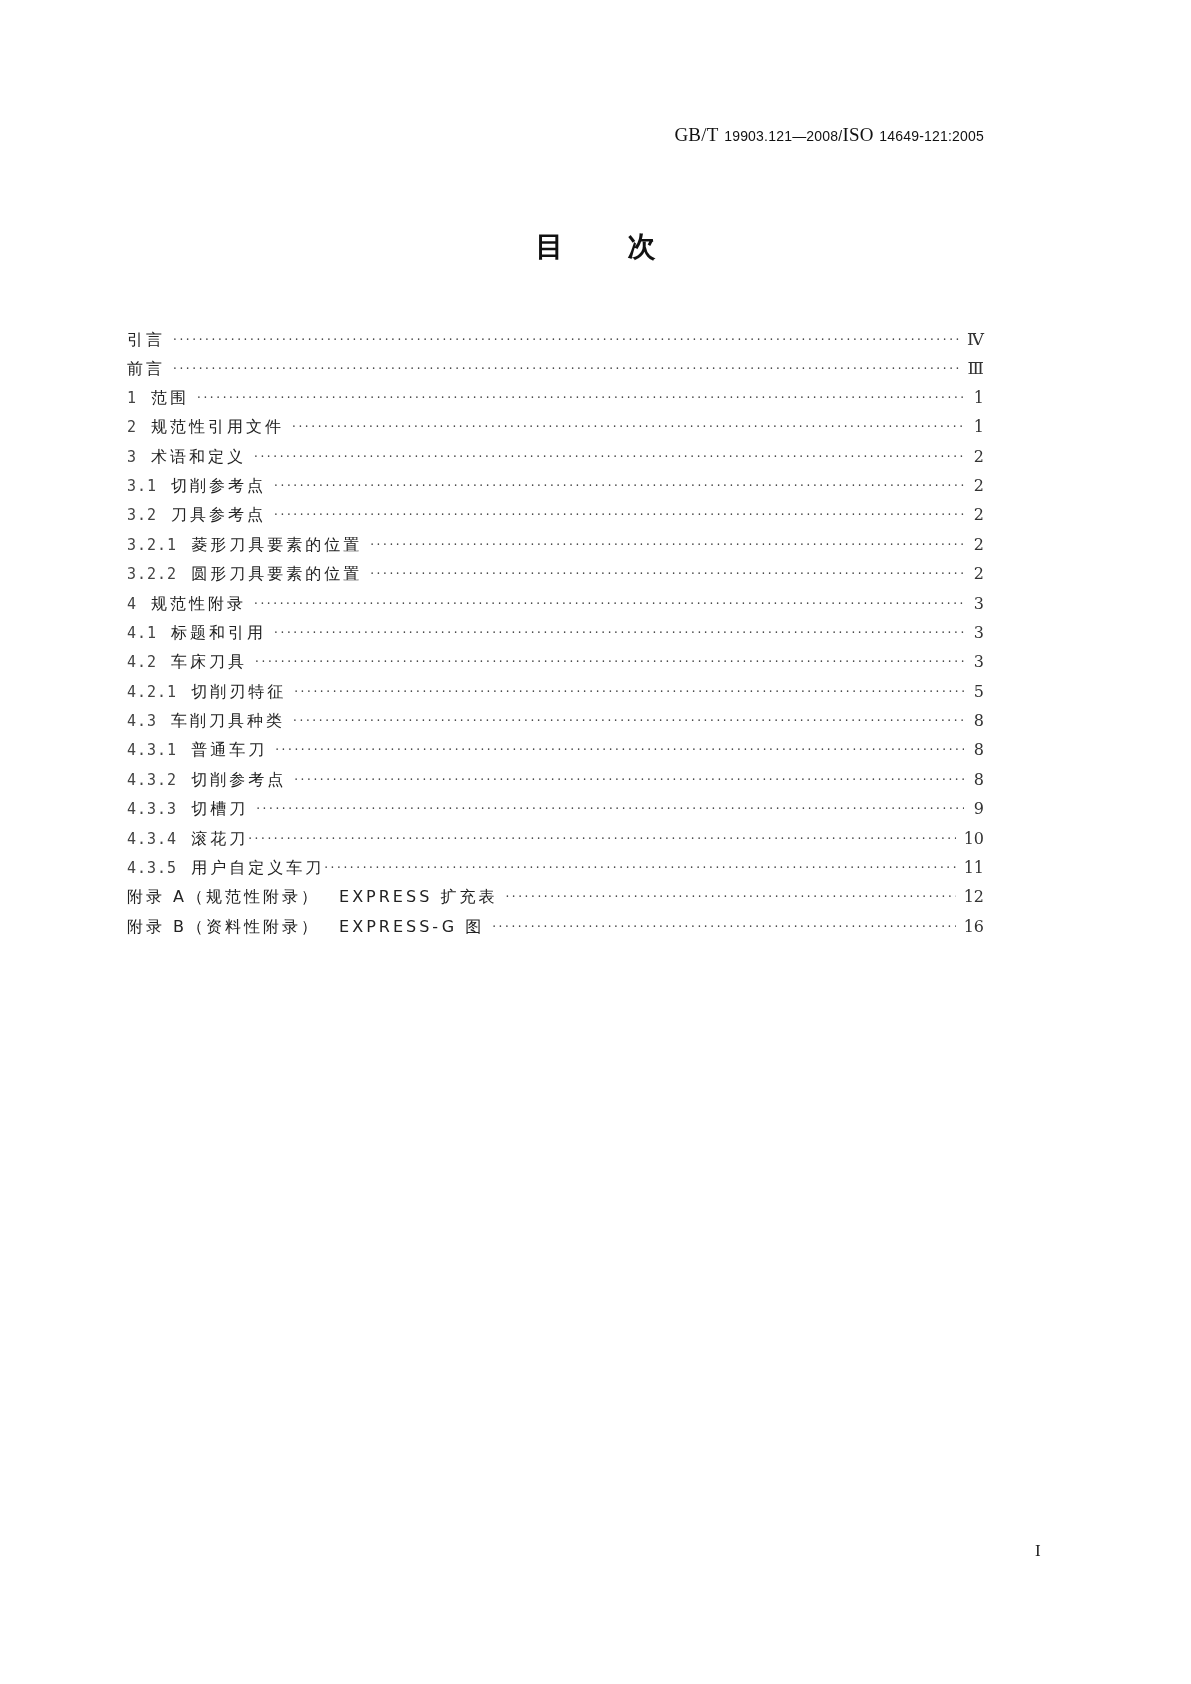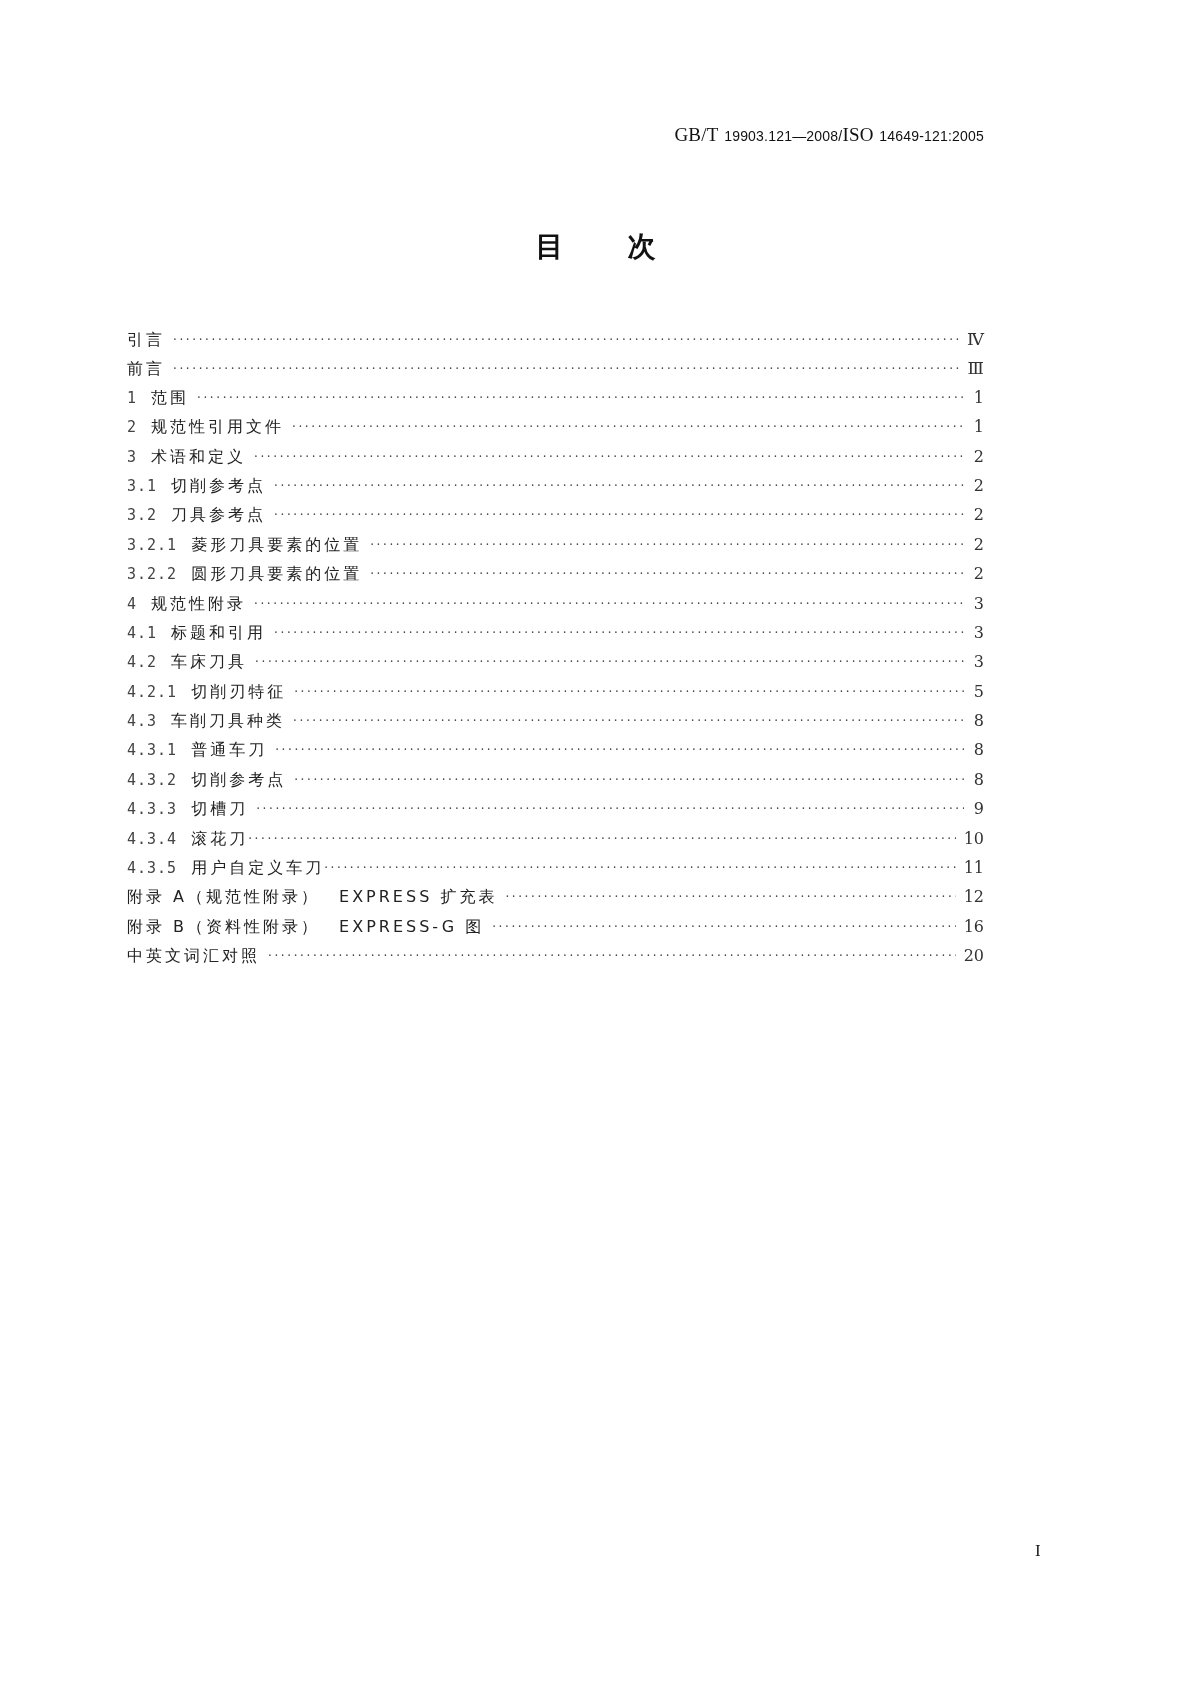--- a/index.html
+++ b/index.html
@@ -243,20 +243,15 @@
     <div class="toc-row">
       <span class="toc-label">附录 A（规范性附录）　EXPRESS 扩充表</span>
       <span class="toc-leader"></span>
       <span class="toc-page">12</span>
     </div>
     <div class="toc-row">
       <span class="toc-label">附录 B（资料性附录）　EXPRESS-G 图</span>
       <span class="toc-leader"></span>
       <span class="toc-page">16</span>
     </div>
-    <div class="toc-row">
-      <span class="toc-label">中英文词汇对照</span>
-      <span class="toc-leader"></span>
-      <span class="toc-page">20</span>
-    </div>
   </div>
 
 <div class="footer-page">I</div>
 
 </body></html>

